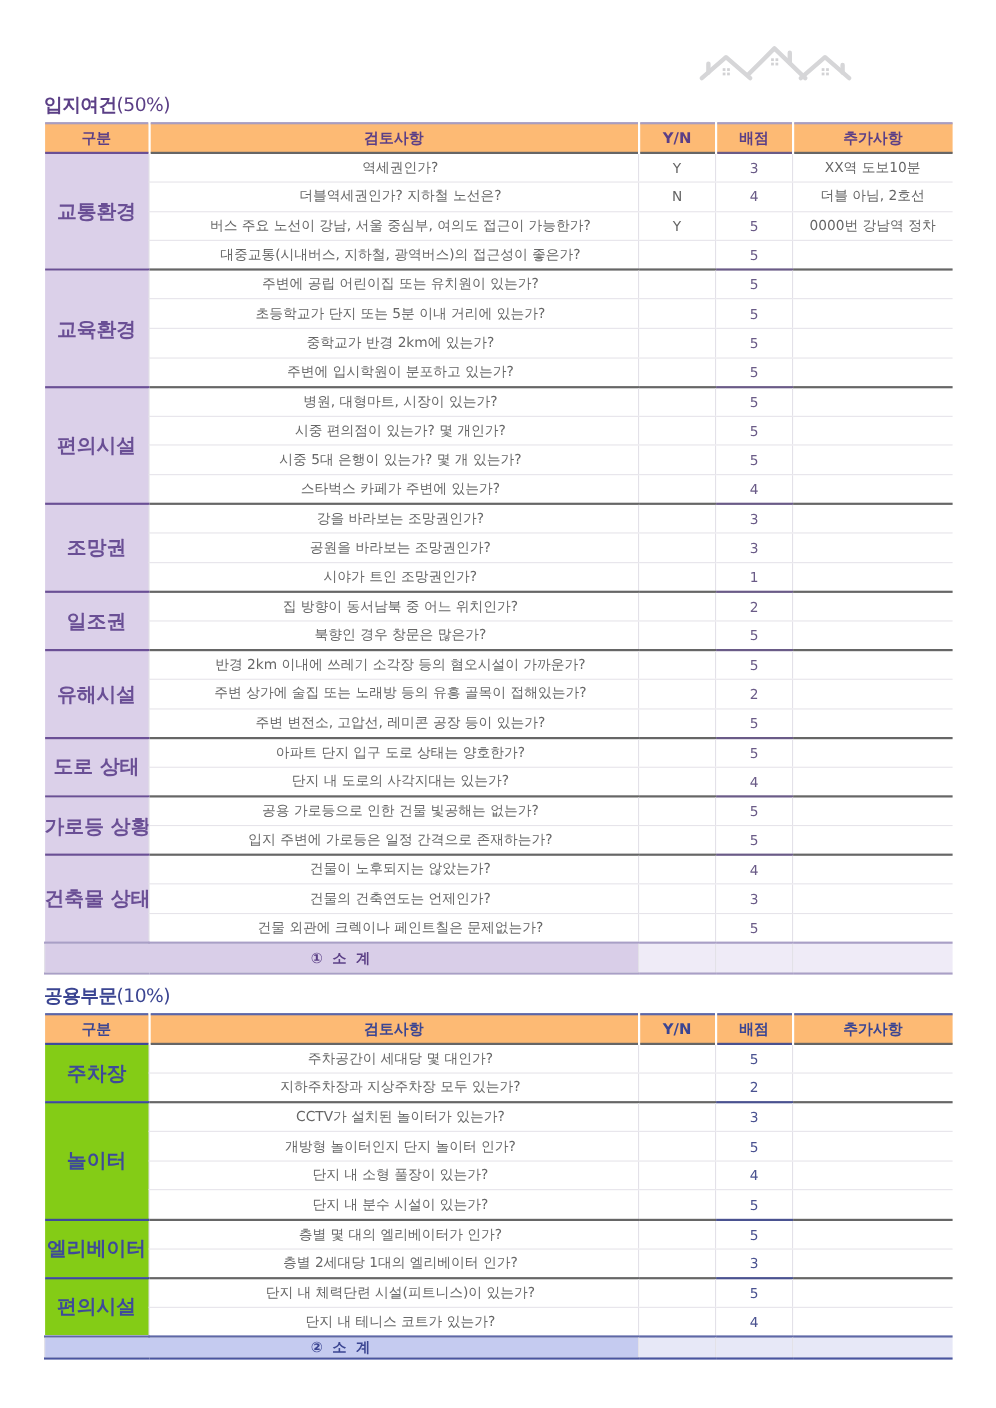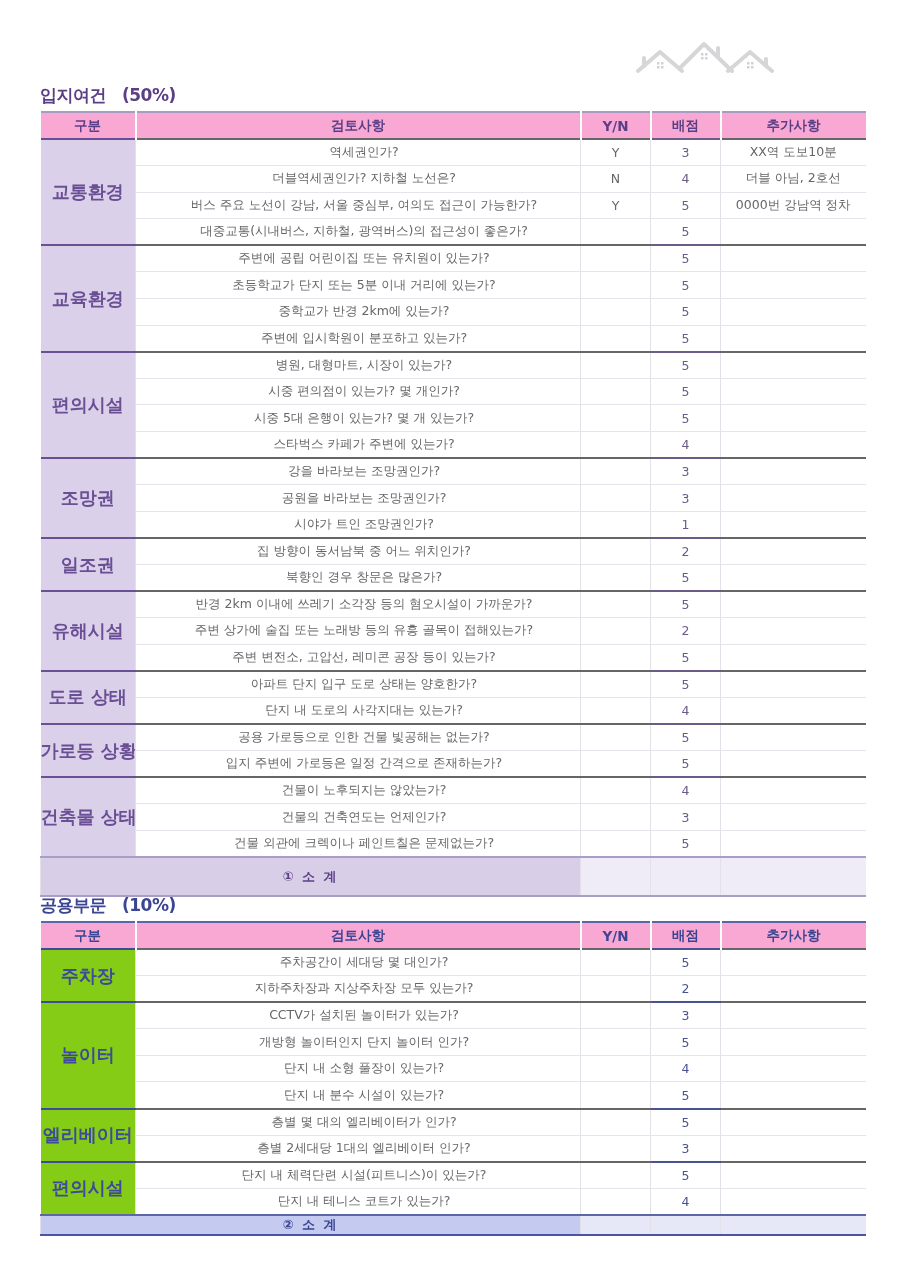--- a/index.html
+++ b/index.html
@@ -4,44 +4,44 @@
 <style>
   * { box-sizing: border-box; margin: 0; padding: 0; }
   html, body { width: 905px; height: 1280px; background: #ffffff; }
   body { font-family: "DejaVu Sans", "Liberation Sans", sans-serif; color: #555; position: relative; overflow: hidden; }
 
   .title-row { position: absolute; top: 38px; left: 0; width: 905px; height: 48px; }
   .title { position: absolute; left: 283px; top: 2px; font-size: 28px; font-weight: bold; color: #6a4f95; letter-spacing: -1px; white-space: nowrap; }
   .roof { position: absolute; left: 632px; top: 0; width: 145px; height: 40px; }
 
   .section-title { position: absolute; left: 40px; font-size: 17px; font-weight: bold; letter-spacing: -0.5px; white-space: nowrap; }
-  .section-title .pct { font-weight: bold; padding-left: 16px; }
+  .section-title .pct { font-weight: normal; }
 
   table.chk { position: absolute; left: 40px; width: 825px; border-collapse: collapse; table-layout: fixed; font-size: 12.5px; }
   table.chk col.c1 { width: 95px; }
   table.chk col.c2 { width: 445px; }
   table.chk col.c3 { width: 70px; }
   table.chk col.c4 { width: 70px; }
   table.chk col.c5 { width: 145px; }
-  table.chk th { height: 27px; font-weight: bold; font-size: 13.5px; background: #f9a8d4; border-left: 2px solid #fff; }
+  table.chk th { height: 27px; font-weight: bold; font-size: 13.5px; background: #fdba74; border-left: 2px solid #fff; }
   table.chk th:first-child { border-left: none; }
   table.chk td { height: 26.6px; border-bottom: 1px solid #e6e4ea; border-left: 1px solid #e3e1e8; text-align: center; color: #666; white-space: nowrap; overflow: hidden; }
   table.chk td.q { text-align: center; padding-left: 12px; }
   table.chk td.cat { font-weight: bold; font-size: 18px; border-left: none; border-bottom: none; }
   table.chk tr.grp-start td { border-top: 2px solid; }
   table.chk td.total-label { font-weight: bold; font-size: 13px; letter-spacing: 2px; }
 
   
   .t1 { top: 111px; }
   .t1 thead tr { border-top: 2px solid #a89dc0; border-bottom: 2px solid #7d6aa3; }
   .t1 th { color: #5b3f86; }
   .t1 td.cat { background: #dbd0e9; color: #6a4f95; }
   .t1 tr.grp-start td { border-top-color: #a99fc6; }
   .t1 td.score { color: #6a5b87; }
-  .t1 tr.total td { background: #efebf7; border-top: 2px solid #a99fc6; border-bottom: 2px solid #a99fc6; height: 39px; }
+  .t1 tr.total td { background: #efebf7; border-top: 2px solid #a99fc6; border-bottom: 2px solid #a99fc6; height: 28px; }
   .t1 tr.total td.total-label { background: #d9cee8; color: #5b3f86; }
 
   
   .t2 { top: 921px; }
   .t2 thead tr { border-top: 2px solid #5b66a8; border-bottom: 2px solid #4a55a0; }
   .t2 th { color: #3b4592; }
   .t2 td.cat { background: #84cc16; color: #3e4a9a; }
   .t2 tr.grp-start td { border-top-color: #5e67a6; }
   .t2 td.score { color: #4a5290; }
   .t2 tr.total td { background: #e7e8f7; border-top: 2px solid #5e67a6; border-bottom: 2px solid #4a55a0; height: 18px; }

